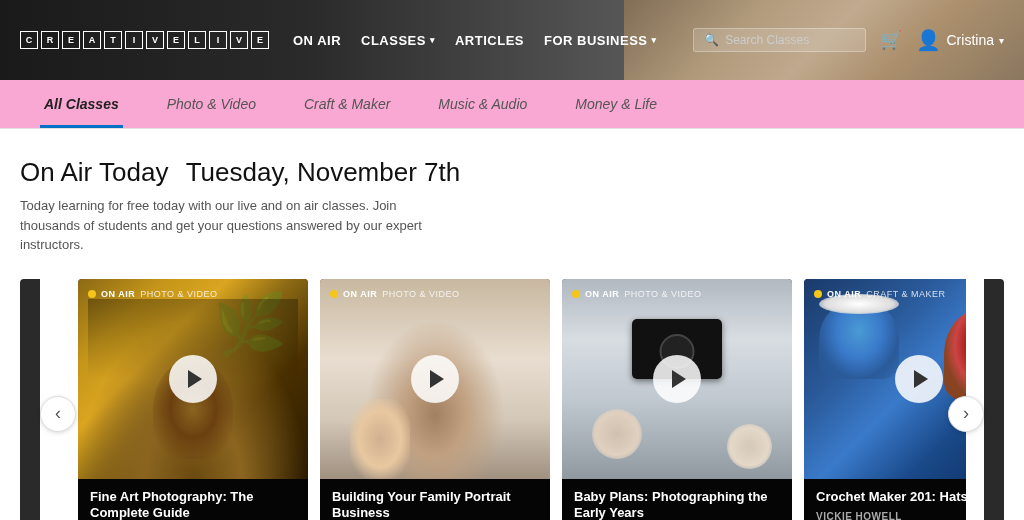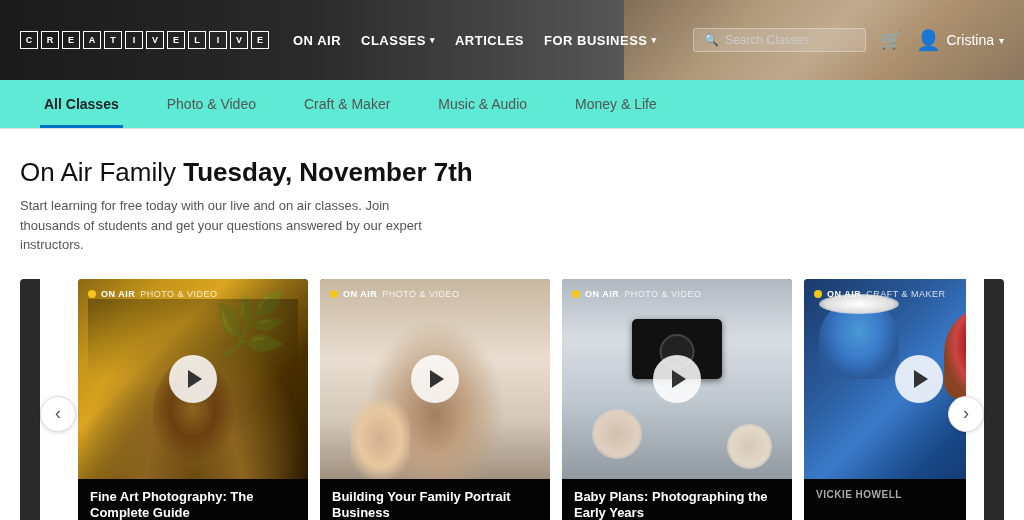--- a/index.html
+++ b/index.html
@@ -114,21 +114,22 @@
       font-weight: 500;
     }
     .user-chevron { color: #fff; font-size: 10px; }
 
     
     .category-tabs {
       display: flex;
       align-items: center;
       border-bottom: 1px solid #e0e0e0;
       padding: 0 20px;
-      background: #5eead4;
+      background: #f9a8d4;
+      font-style: italic;
     }
     .cat-tab {
       padding: 16px 24px;
       font-size: 14px;
       color: #555;
       cursor: pointer;
       white-space: nowrap;
       position: relative;
     }
     .cat-tab.active {
@@ -374,24 +375,24 @@
 <div class="category-tabs">
   <div class="cat-tab active">All Classes</div>
   <div class="cat-tab">Photo &amp; Video</div>
   <div class="cat-tab">Craft &amp; Maker</div>
   <div class="cat-tab">Music &amp; Audio</div>
   <div class="cat-tab">Money &amp; Life</div>
 </div>
 
 <div class="main">
   <h1 class="on-air-heading">
-    <span>On Air Family</span>
-    <span style="font-weight:700; ">Tuesday, November 7th</span>
+    <span>On Air Today</span>
+    <span style="font-weight:400; margin-left: 10px;">Tuesday, November 7th</span>
   </h1>
-  <p class="on-air-desc">Start learning for free today with our live and on air classes. Join thousands of students and get your questions answered by our expert instructors.</p>
+  <p class="on-air-desc">Today learning for free today with our live and on air classes. Join thousands of students and get your questions answered by our expert instructors.</p>
 
   <div class="carousel-wrapper">
 
     <div class="partial-card" style="height:270px; background: #2a2a2a; border-radius: 4px 0 0 4px; flex-shrink:0; width:20px;"></div>
 
     <div class="carousel-btn left">
       <span>‹</span>
     </div>
 
     <div class="cards-container">
@@ -472,20 +473,21 @@
           <div class="card-on-air-badge">
             <div class="on-air-dot"></div>
             <span class="on-air-label">ON AIR</span>
             <span class="on-air-category">CRAFT &amp; MAKER</span>
           </div>
           <div class="play-btn">
             <div class="play-triangle"></div>
           </div>
         </div>
         <div class="card-info">
+          <div class="card-title">Crochet Maker 201: Hats</div>
           <div class="card-instructor">VICKIE HOWELL</div>
         </div>
       </div>
 
     </div>
 
     <div class="carousel-btn right">
       <span>›</span>
     </div>
 

